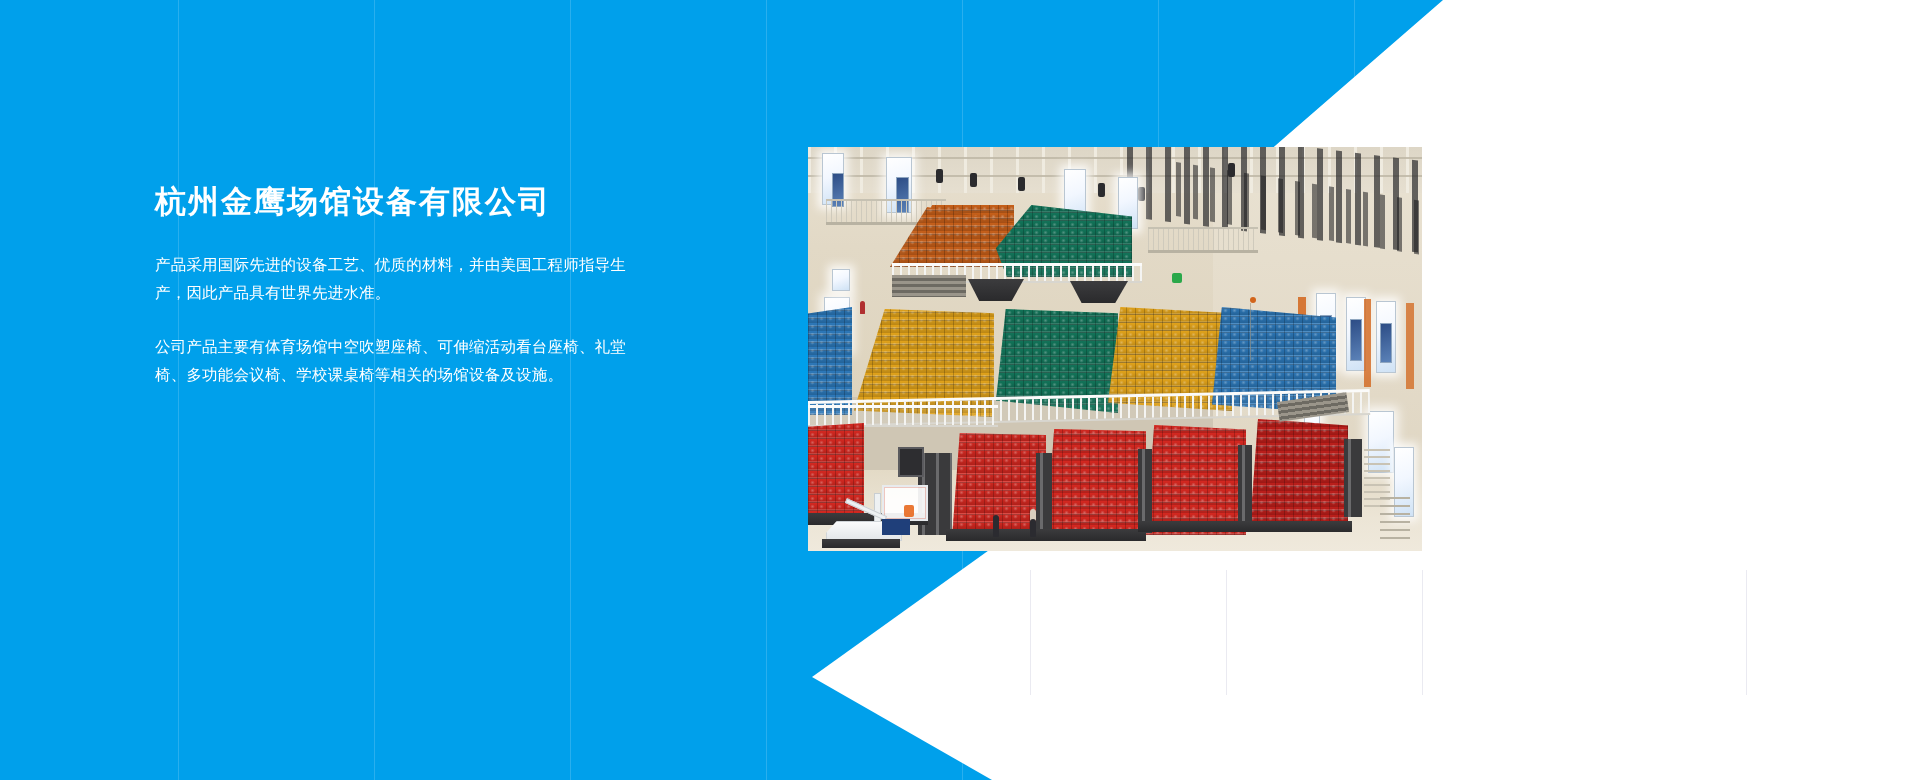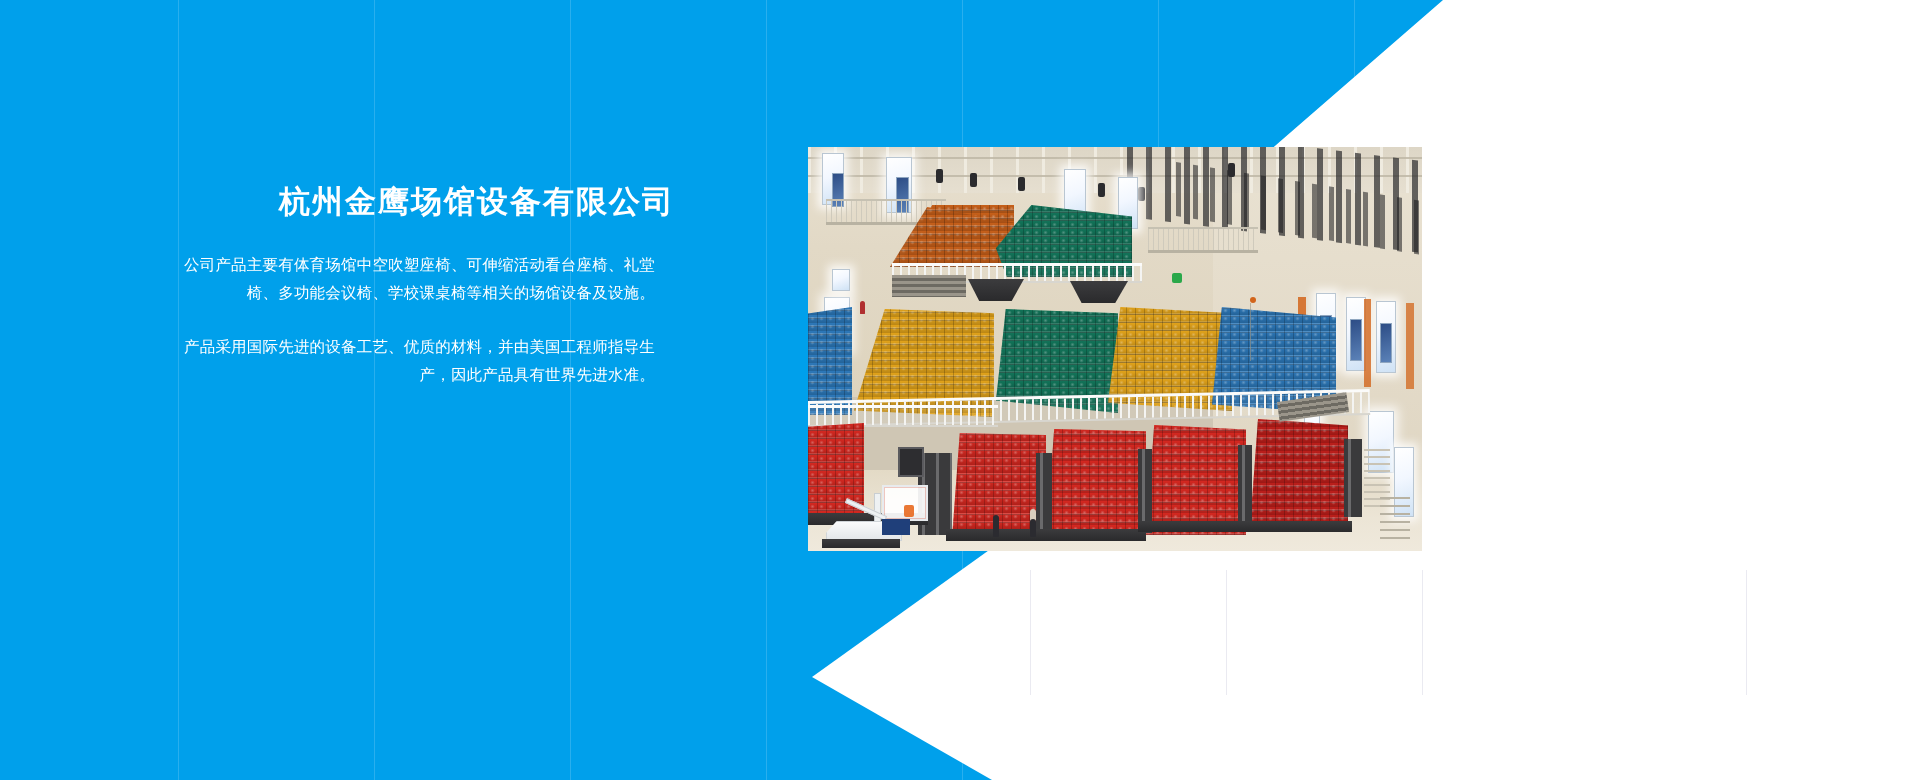--- a/index.html
+++ b/index.html
@@ -47,21 +47,20 @@
     position:absolute; left:1012px; top:548px; width:908px; height:232px;
     background:#ffffff;
   }
 
   
   .text-col {
     position:absolute;
     left:155px; top:182px;
     width:520px;
     z-index:40;
-    text-align:right;
   }
   .company-title {
     font-size:31px;
     font-weight:bold;
     color:#ffffff;
     letter-spacing:2px;
     line-height:1.25;
     margin-bottom:30px;
     font-family:"DejaVu Sans","Liberation Sans",sans-serif;
     white-space:nowrap;
@@ -259,23 +258,23 @@
     <i style="left:1030px"></i>
     <i style="left:1226px"></i>
     <i style="left:1422px"></i>
     <i style="left:1746px"></i>
   </div>
 
   <div class="text-col">
 
     <div class="company-title">杭州金鹰场馆设备有限公司</div>
 
+    <p class="para">产品采用国际先进的设备工艺、优质的材料，并由美国工程师指导生产，因此产品具有世界先进水准。</p>
+
     <p class="para">公司产品主要有体育场馆中空吹塑座椅、可伸缩活动看台座椅、礼堂椅、多功能会议椅、学校课桌椅等相关的场馆设备及设施。</p>
-
-    <p class="para">产品采用国际先进的设备工艺、优质的材料，并由美国工程师指导生产，因此产品具有世界先进水准。</p>
 
   </div>
 
   <div class="photo-frame">
     <div class="photo">
 
       <div class="hall-wall"></div>
       <div class="hall-wall-right"></div>
       <div class="floor"></div>
 

